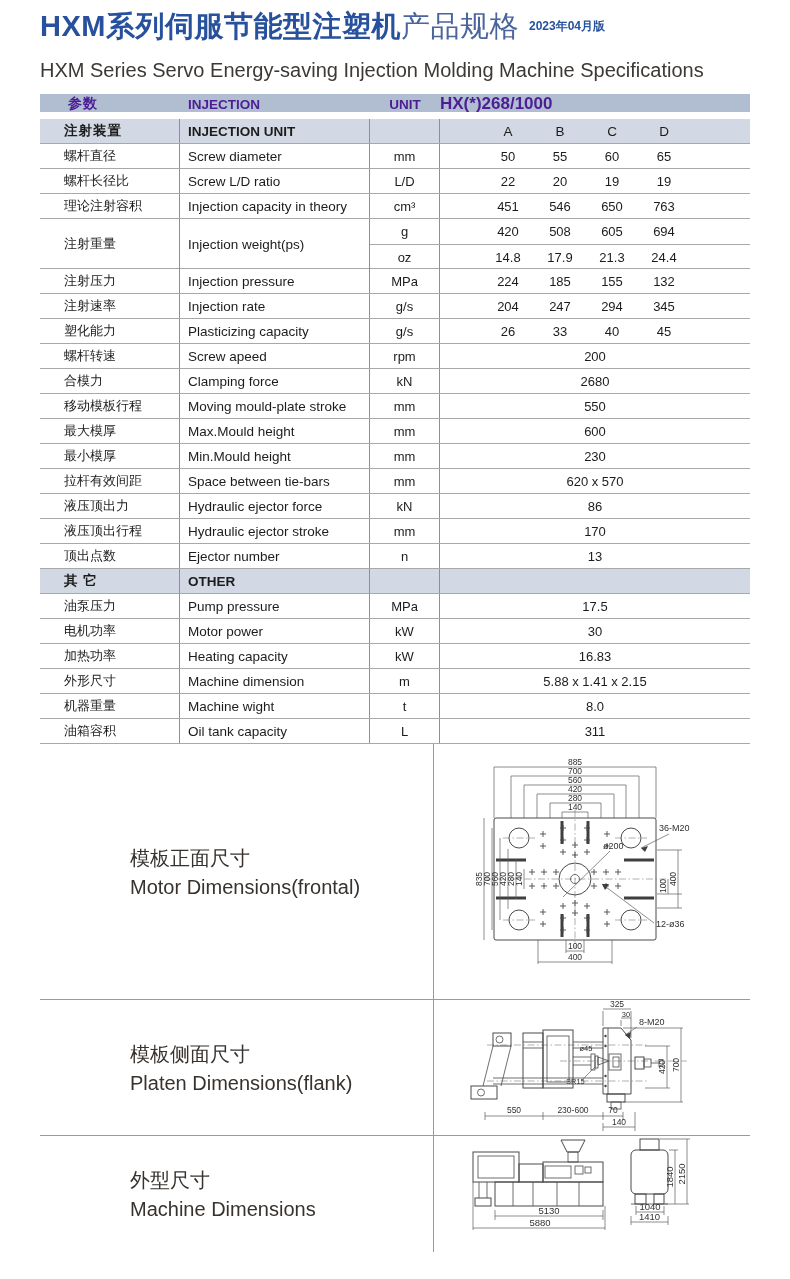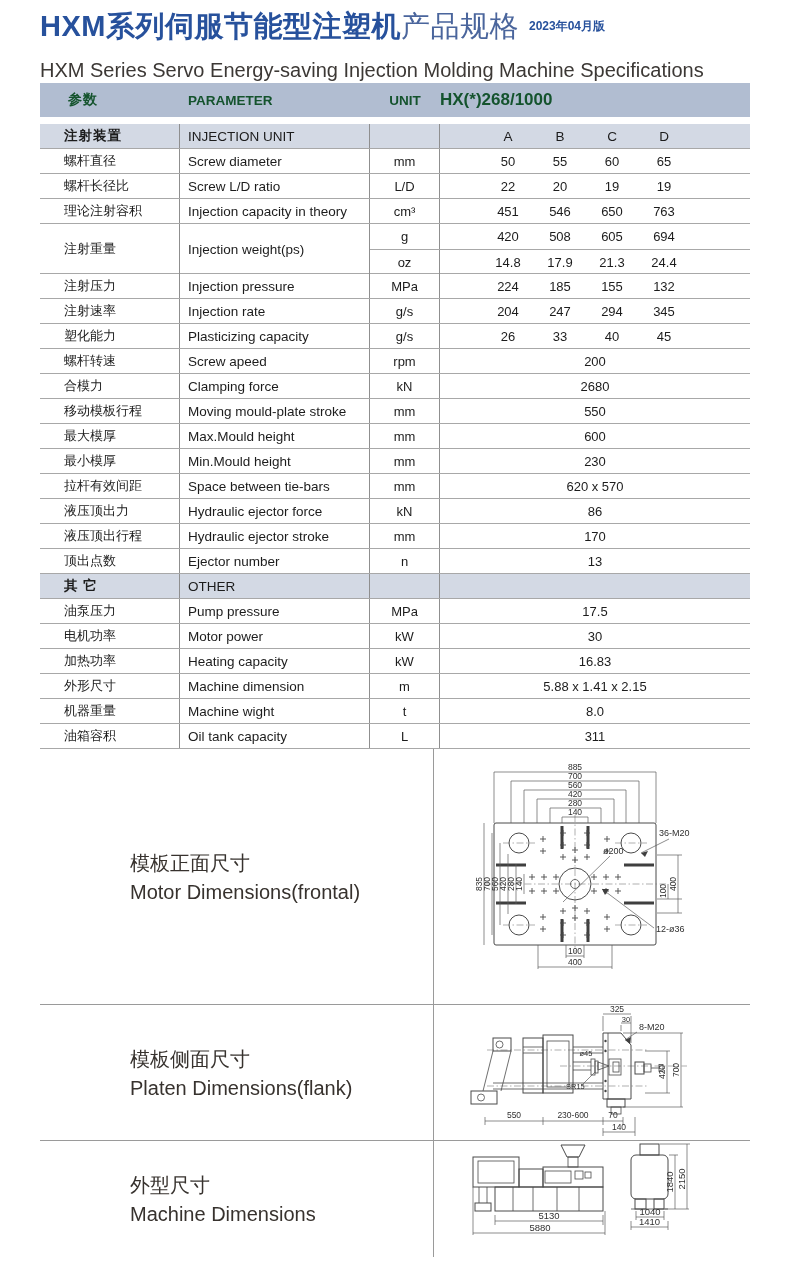--- a/index.html
+++ b/index.html
@@ -7,40 +7,40 @@
     font-family:"Liberation Sans","DejaVu Sans",sans-serif;color:#1e1e1e}
   .content{position:absolute;left:40px;top:0;width:710px}
   
   .doc-header{padding-top:8px}
   .doc-title{font-size:29px;line-height:36px;letter-spacing:.5px;white-space:nowrap}
   .t-bold{font-weight:bold;color:#27519c}
   .t-light{font-weight:400;color:#4a659c}
   .t-edition{font-size:12px;font-weight:bold;color:#27519c;margin-left:10px;vertical-align:6px;letter-spacing:0}
   .doc-subtitle{font-size:20px;line-height:25px;margin-top:14px;color:#3c3835}
   
-  .thead{height:34px;background:#b1bdd1;display:grid;
-    grid-template-columns:140px 190px 70px 310px;align-items:center;font-weight:bold;color:#14532d}
+  .thead{margin-top:11px;height:18px;background:#b1bdd1;display:grid;
+    grid-template-columns:140px 190px 70px 310px;align-items:center;font-weight:bold;color:#4c1d95}
   .th-zh{padding-left:28px;font-size:14px;letter-spacing:1px}
   .th-en{padding-left:8px;font-size:13.5px}
   .th-unit{text-align:center;font-size:13.5px}
   .th-model{text-align:left;font-size:17px;padding-right:32px}
   
   .tbody{margin-top:7px}
   .trow{display:grid;grid-template-columns:140px 190px 70px 310px;height:25px;border-bottom:1px solid #a8a8a8}
   .trow.dual{grid-template-columns:140px 190px 380px;height:50px}
   .cell{display:flex;align-items:center;font-size:13px;color:#1c1c1c}
   .c-zh{padding-left:24px;border-right:1px solid #8f8f8f}
   .c-en{padding-left:8px;font-size:13.5px;border-right:1px solid #8f8f8f}
   .c-unit{justify-content:center;border-right:1px solid #8f8f8f}
   .c-vals.quad{display:grid;grid-template-columns:repeat(4,52px);padding-left:42px;align-items:center}
   .c-vals.quad .val{text-align:center}
   .c-vals.merged{justify-content:center}
   .section{background:#d3d9e4}
   .section .c-zh{font-weight:bold;font-size:13.5px;letter-spacing:1px}
-  .section .c-en{font-weight:normal}
+  .section .c-en{font-weight:bold}
   .section .val{font-size:13.5px}
   .c-dualwrap{display:flex;flex-direction:column}
   .subrow{display:grid;grid-template-columns:70px 310px;height:25px}
   .subrow.bt{border-top:1px solid #a8a8a8}
   
   .diagrams{width:710px}
   .drow{display:grid;grid-template-columns:393px 317px}
   .drow + .drow{border-top:1px solid #9a9a9a}
   .drow1{height:255px}.drow2{height:136px}.drow3{height:116px}
   .dlabel{display:flex;flex-direction:column;justify-content:center;padding-left:90px}
@@ -67,21 +67,21 @@
 
 <div class="content">
 
   <div class="doc-header">
     <div class="doc-title"><span class="t-bold">HXM系列伺服节能型注塑机</span><span class="t-light">产品规格</span><span class="t-edition">2023年04月版</span></div>
     <div class="doc-subtitle">HXM Series Servo Energy-saving Injection Molding Machine Specifications</div>
   </div>
 
   <div class="thead">
     <span class="th-zh">参数</span>
-    <span class="th-en">PARAMETER</span>
+    <span class="th-en">INJECTION</span>
     <span class="th-unit">UNIT</span>
     <span class="th-model">HX(*)268/1000</span>
   </div>
 
   <div class="tbody" id="table-rows">
       <div class="trow section">
         <span class="cell c-zh">注射装置</span>
         <span class="cell c-en">INJECTION UNIT</span>
         <span class="cell c-unit"></span>
         <span class="cell c-vals quad">

